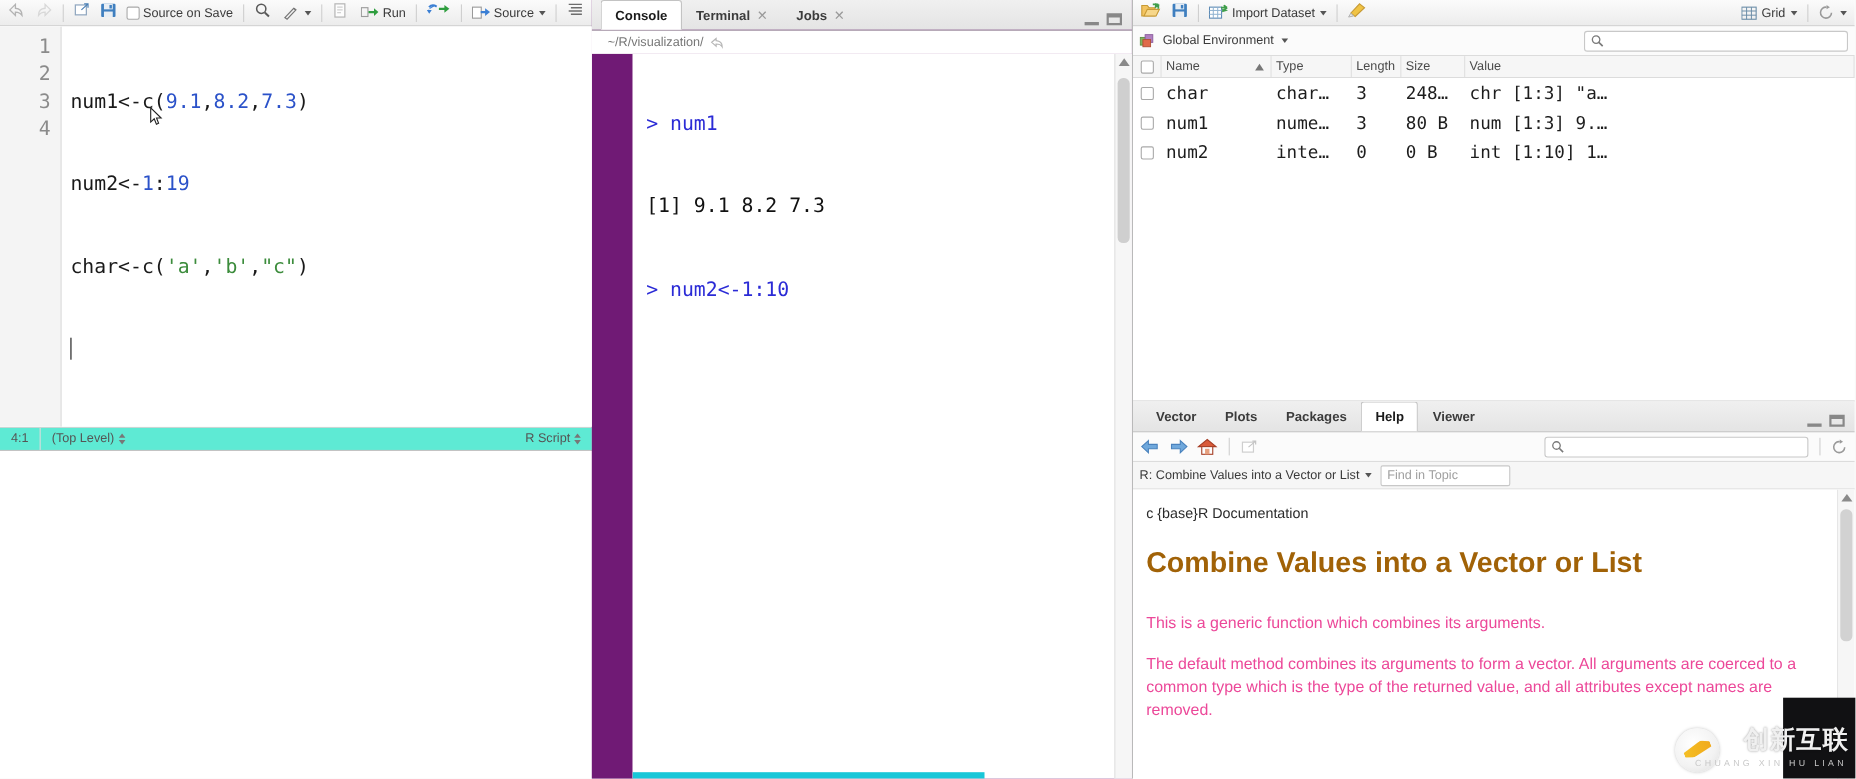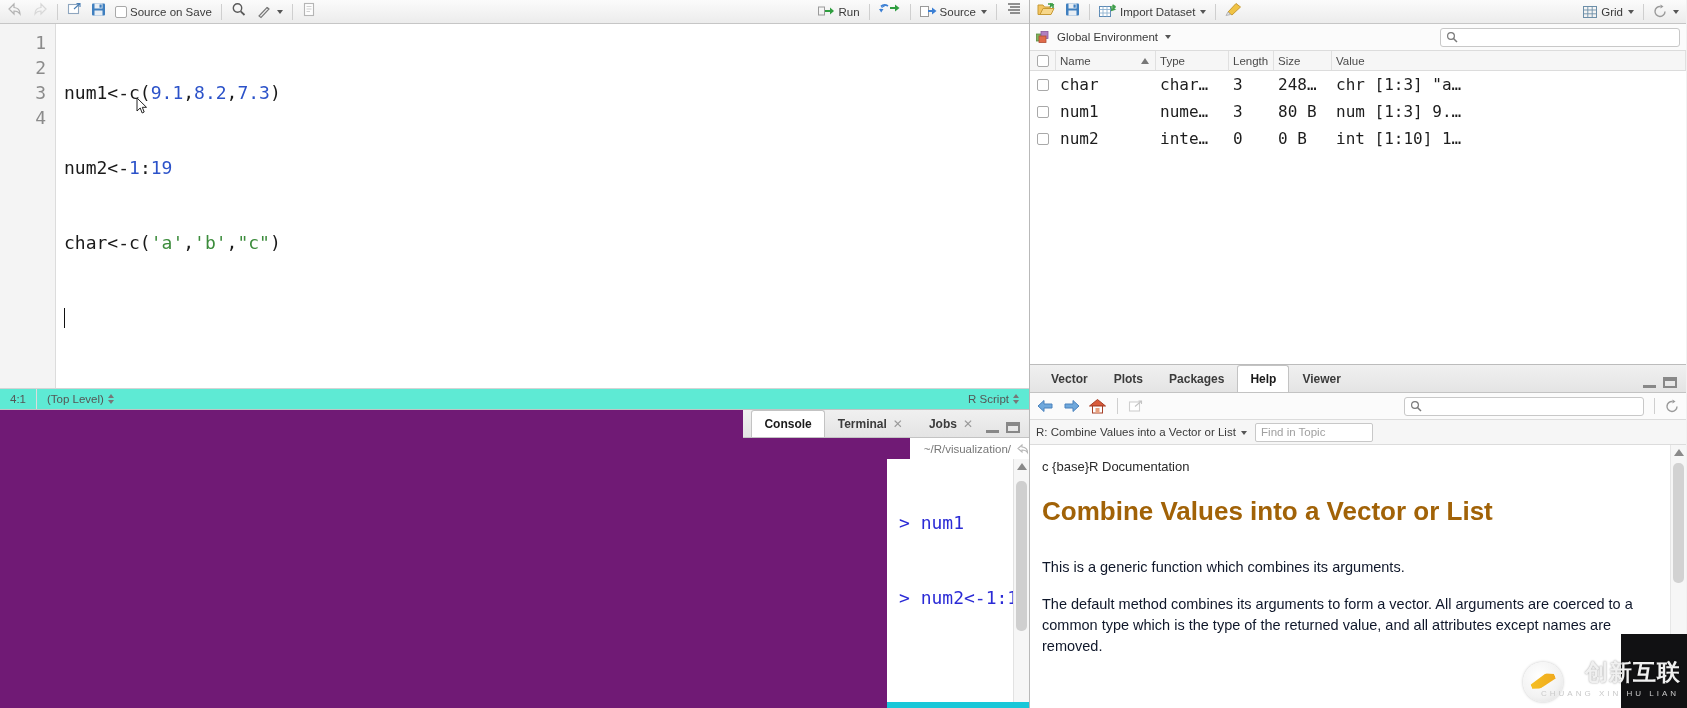--- a/index.html
+++ b/index.html
@@ -47,21 +47,21 @@
   }
   .spacer { flex: 1 1 auto; }
 
   
   .ico { display: inline-block; position: relative; }
   .ico svg { display: block; }
 
   
   .left-col {
     width: 1030px; height: 708px;
-    display: flex; flex-direction: column;
+    display: flex; 
     background: #ffffff;
     border-right: 1px solid #b9b9b9;
   }
 
   
   .source-pane {
     flex: 0 0 auto;
     display: flex; flex-direction: column;
     height: 410px;
     background: #fff;
@@ -125,21 +125,20 @@
   }
   .updown i.up { border-bottom: 4px solid #777; margin-bottom: 2px; }
   .updown i.dn { border-top: 4px solid #777; }
 
   
   .console-pane {
     flex: 1 1 auto;
     display: flex; flex-direction: column;
     background: #701a75;
     min-height: 0;
-    align-items: flex-end;
   }
   .tabstrip {
     height: 28px;
     background: linear-gradient(#f0f0f0, #e4e4e4);
     border-bottom: 1px solid #c3c3c3;
     display: flex; align-items: flex-end;
     padding-left: 8px;
     flex: 0 0 auto;
     position: relative;
   }
@@ -177,20 +176,21 @@
     flex: 1 1 auto;
     font-family: "DejaVu Sans Mono", monospace;
     font-size: 18px;
     line-height: 25.3px;
     padding: 0 0 0 12px;
     color: #111;
     white-space: pre;
     position: relative;
     overflow: hidden;
     background: #fff;
+    margin-left: 37px;
   }
   .cons-cmd { color: #2b2bd6; }
   .cons-scroll {
     position: absolute; right: 0; top: 0; width: 16px; height: 100%;
     background: #f6f6f6; border-left: 1px solid #e2e2e2;
   }
   .cons-scroll .thumb {
     position: absolute; left: 2px; right: 2px; top: 22px; height: 150px;
     background: #cfcfcf; border-radius: 5px;
   }
@@ -329,21 +329,21 @@
     display: flex; 
     font-size: 13px; color: #2a2a2a; margin-bottom: 22px;
   }
   .help-h1 {
     font-size: 26px; font-weight: bold; margin: 0 0 30px 0; color: #a16207;
   }
   .help-h2 {
     font-size: 17px; font-weight: bold; margin: 0 0 18px 0; color: #2f2f2f;
   }
   .help-p {
-    font-size: 14.5px; line-height: 21px; margin: 0 0 16px 0; color: #0f172a;
+    font-size: 14.5px; line-height: 21px; margin: 0 0 16px 0; color: #ec4899;
   }
   .help-scroll {
     position: absolute; right: 0; top: 0; width: 16px; height: 100%;
     background: #f6f6f6; border-left: 1px solid #e6e6e6;
   }
   .help-scroll .thumb {
     position: absolute; left: 2px; right: 2px; top: 18px; height: 120px;
     background: #d2d2d2; border-radius: 5px;
   }
   .help-scroll .arw-up {
@@ -551,20 +551,21 @@
         <span>~/R/visualization/</span>
         <span class="ico">
           <svg width="13" height="12" viewBox="0 0 13 12">
               <path d="M6 2 L2 5.5 L6 9 L6 7 Q10 7 11.5 9.5 Q11.5 4.5 6 4 Z" fill="none" stroke="#b6b6b6" stroke-width="1.1"></path>
             </svg>
         </span>
       </div>
 
       <div class="console-out">
         <div class="cons-cmd">&gt; num1</div>
+        <div>[1] 9.1 8.2 7.3</div>
         <div class="cons-cmd">&gt; num2&lt;-1:10</div>
         
         
         
         
         
         <div class="cons-scroll">
           <span class="arw"></span>
           <span class="thumb"></span>
         </div>

